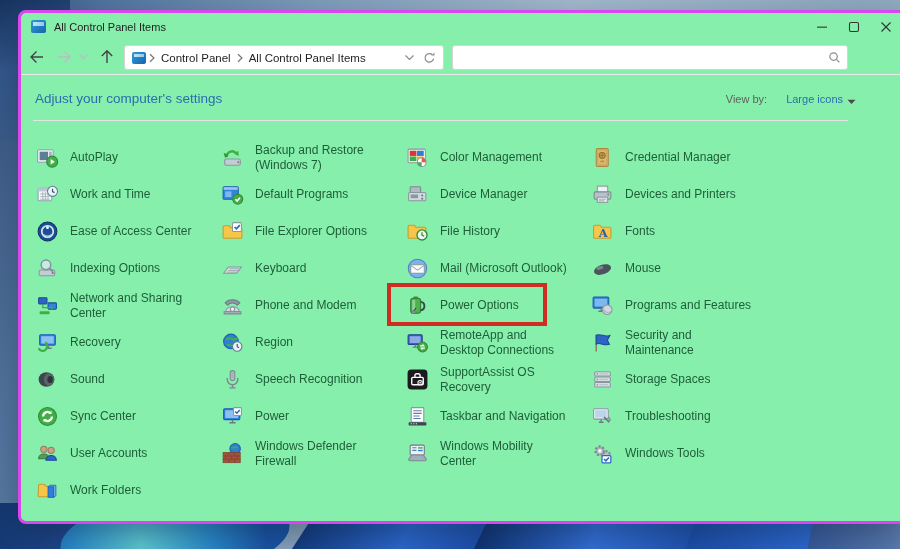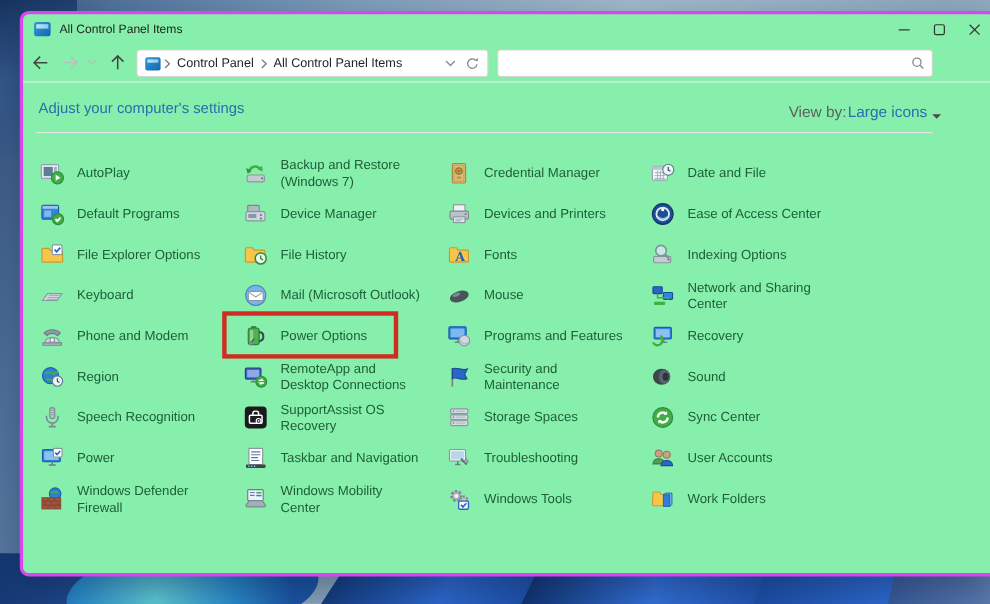--- a/index.html
+++ b/index.html
@@ -56,21 +56,21 @@
   .addr-btn { width:20px; height:21px; display:flex; align-items:center; justify-content:center; }
 
   .searchbox { position:absolute; left:431px; top:5px; width:396px; height:25px;
     background:#fff; border:1px solid #d4d4d4; border-radius:3px;
     display:flex; align-items:center; padding:0 6px; }
   .searchbox input { flex:1; border:none; outline:none; font-size:11.5px; color:#333;
     font-family:"Liberation Sans","DejaVu Sans",sans-serif; background:transparent; height:100%; }
 
   .header-row { position:absolute; left:0; top:74px; width:100%; height:26px; }
   .page-title { position:absolute; left:14px; top:4px; font-size:13.5px; color:var(--header-accent,#2b6daf); }
-  .view-by { position:absolute; right:48px; top:6px; font-size:14px; display:flex; align-items:center; gap:1px; }
+  .view-by { position:absolute; right:48px; top:6px; font-size:11px; display:flex; align-items:center; gap:19px; }
   .view-by .vb-label { color:var(--view-by-label,#5f5f5f); }
   .view-by .vb-value { color:var(--header-accent,#2b6daf); cursor:default; display:flex; align-items:flex-end; gap:4px; }
   .header-divider { position:absolute; left:12px; top:107px; width:815px; height:1px; background:#e4e4e4; }
 
   
   .grid { position:absolute; left:12px; top:126px;
     display:grid; grid-template-columns:repeat(4,185px); grid-auto-rows:37px; grid-auto-flow:row; }
   .cp-item { display:flex; align-items:center; gap:11px; position:relative; cursor:default; padding-left:3px; }
   .cp-icon { width:23px; height:23px; flex:none; display:flex; align-items:center; justify-content:center; }
   .cp-icon svg { display:block; }
@@ -209,40 +209,55 @@
             <path d="M5.5 10.5C5.5 5 12 3.5 14.5 7" fill="none" stroke="#3fae45" stroke-width="2.2"></path>
             <path d="M16.5 4.5l.5 5-4.5-2z" fill="#3fae45"></path>
             <path d="M4 11.5L2.5 6.5l4.5 2z" fill="#2f9338"></path>
           </svg>
         </span>
         <span class="cp-label">Backup and Restore (Windows 7)</span>
       </div>
       <div class="cp-item">
         <span class="cp-icon">
           <svg width="23" height="23" viewBox="0 0 22 22">
+            <rect x="2" y="3" width="16.5" height="13" rx="1" fill="#fdfdfd" stroke="#8b979f"></rect>
+            <rect x="3.5" y="4.5" width="6.5" height="5" fill="#d23c30"></rect>
+            <rect x="10.5" y="4.5" width="6.5" height="5" fill="#2f7ed8"></rect>
+            <rect x="3.5" y="10" width="6.5" height="4.5" fill="#3fae45"></rect>
+            <rect x="10.5" y="10" width="6.5" height="4.5" fill="#f2b824"></rect>
+            <circle cx="15" cy="15.5" r="4.2" fill="#fff" stroke="#8b979f"></circle>
+            <path d="M15 11.3a4.2 4.2 0 014.2 4.2H15z" fill="#e4574a"></path>
+            <path d="M15 19.7a4.2 4.2 0 01-4.2-4.2H15z" fill="#49a956"></path>
+          </svg>
+        </span>
+        <span class="cp-label">Color Management</span>
+      </div>
+      <div class="cp-item">
+        <span class="cp-icon">
+          <svg width="23" height="23" viewBox="0 0 22 22">
             <rect x="5" y="2.5" width="11.5" height="17" rx="1.2" fill="#ddba74" stroke="#a9873f"></rect>
             <rect x="6.5" y="4" width="8.5" height="14" rx="0.8" fill="none" stroke="#c3a055" stroke-width="0.8"></rect>
             <circle cx="10.7" cy="9" r="2.8" fill="#c9a24e" stroke="#8f6f2e"></circle>
             <path d="M10.7 6.8v4.4M8.7 9h4" stroke="#8f6f2e" stroke-width="0.8"></path>
             <rect x="9" y="14" width="3.5" height="1.6" fill="#b28e3f"></rect>
           </svg>
         </span>
         <span class="cp-label">Credential Manager</span>
       </div>
       <div class="cp-item">
         <span class="cp-icon">
           <svg width="23" height="23" viewBox="0 0 22 22">
             <rect x="2" y="5" width="13" height="12" rx="1" fill="#f5f7f8" stroke="#8fa3b0"></rect>
             <rect x="2" y="5" width="13" height="3" fill="#b9c7d1"></rect>
             <path d="M4 10.5h9M4 13h9M4 15.5h9M6.5 8.5v8M9 8.5v8M11.5 8.5v8" stroke="#9fb0bb" stroke-width="0.8"></path>
             <circle cx="15.8" cy="8" r="4.8" fill="#eef3f6" stroke="#5e7d92"></circle>
             <path d="M15.8 5.6v2.6l1.9 1" stroke="#33576e" stroke-width="1.1" fill="none"></path>
           </svg>
         </span>
-        <span class="cp-label">Date and File</span>
+        <span class="cp-label">Work and Time</span>
       </div>
       <div class="cp-item">
         <span class="cp-icon">
           <svg width="23" height="23" viewBox="0 0 22 22">
             <rect x="2" y="3.5" width="14.5" height="12" rx="1" fill="#3584dc" stroke="#1b5fae"></rect>
             <rect x="2.5" y="4" width="13.5" height="2.5" fill="#9cc5ef"></rect>
             <rect x="4" y="8" width="6" height="5.5" fill="#7db8ef"></rect>
             <circle cx="16" cy="15.5" r="4.8" fill="#3fae45" stroke="#2f8b37"></circle>
             <path d="M13.8 15.5l1.6 1.7 2.8-3.1" stroke="#fff" stroke-width="1.6" fill="none"></path>
           </svg>

